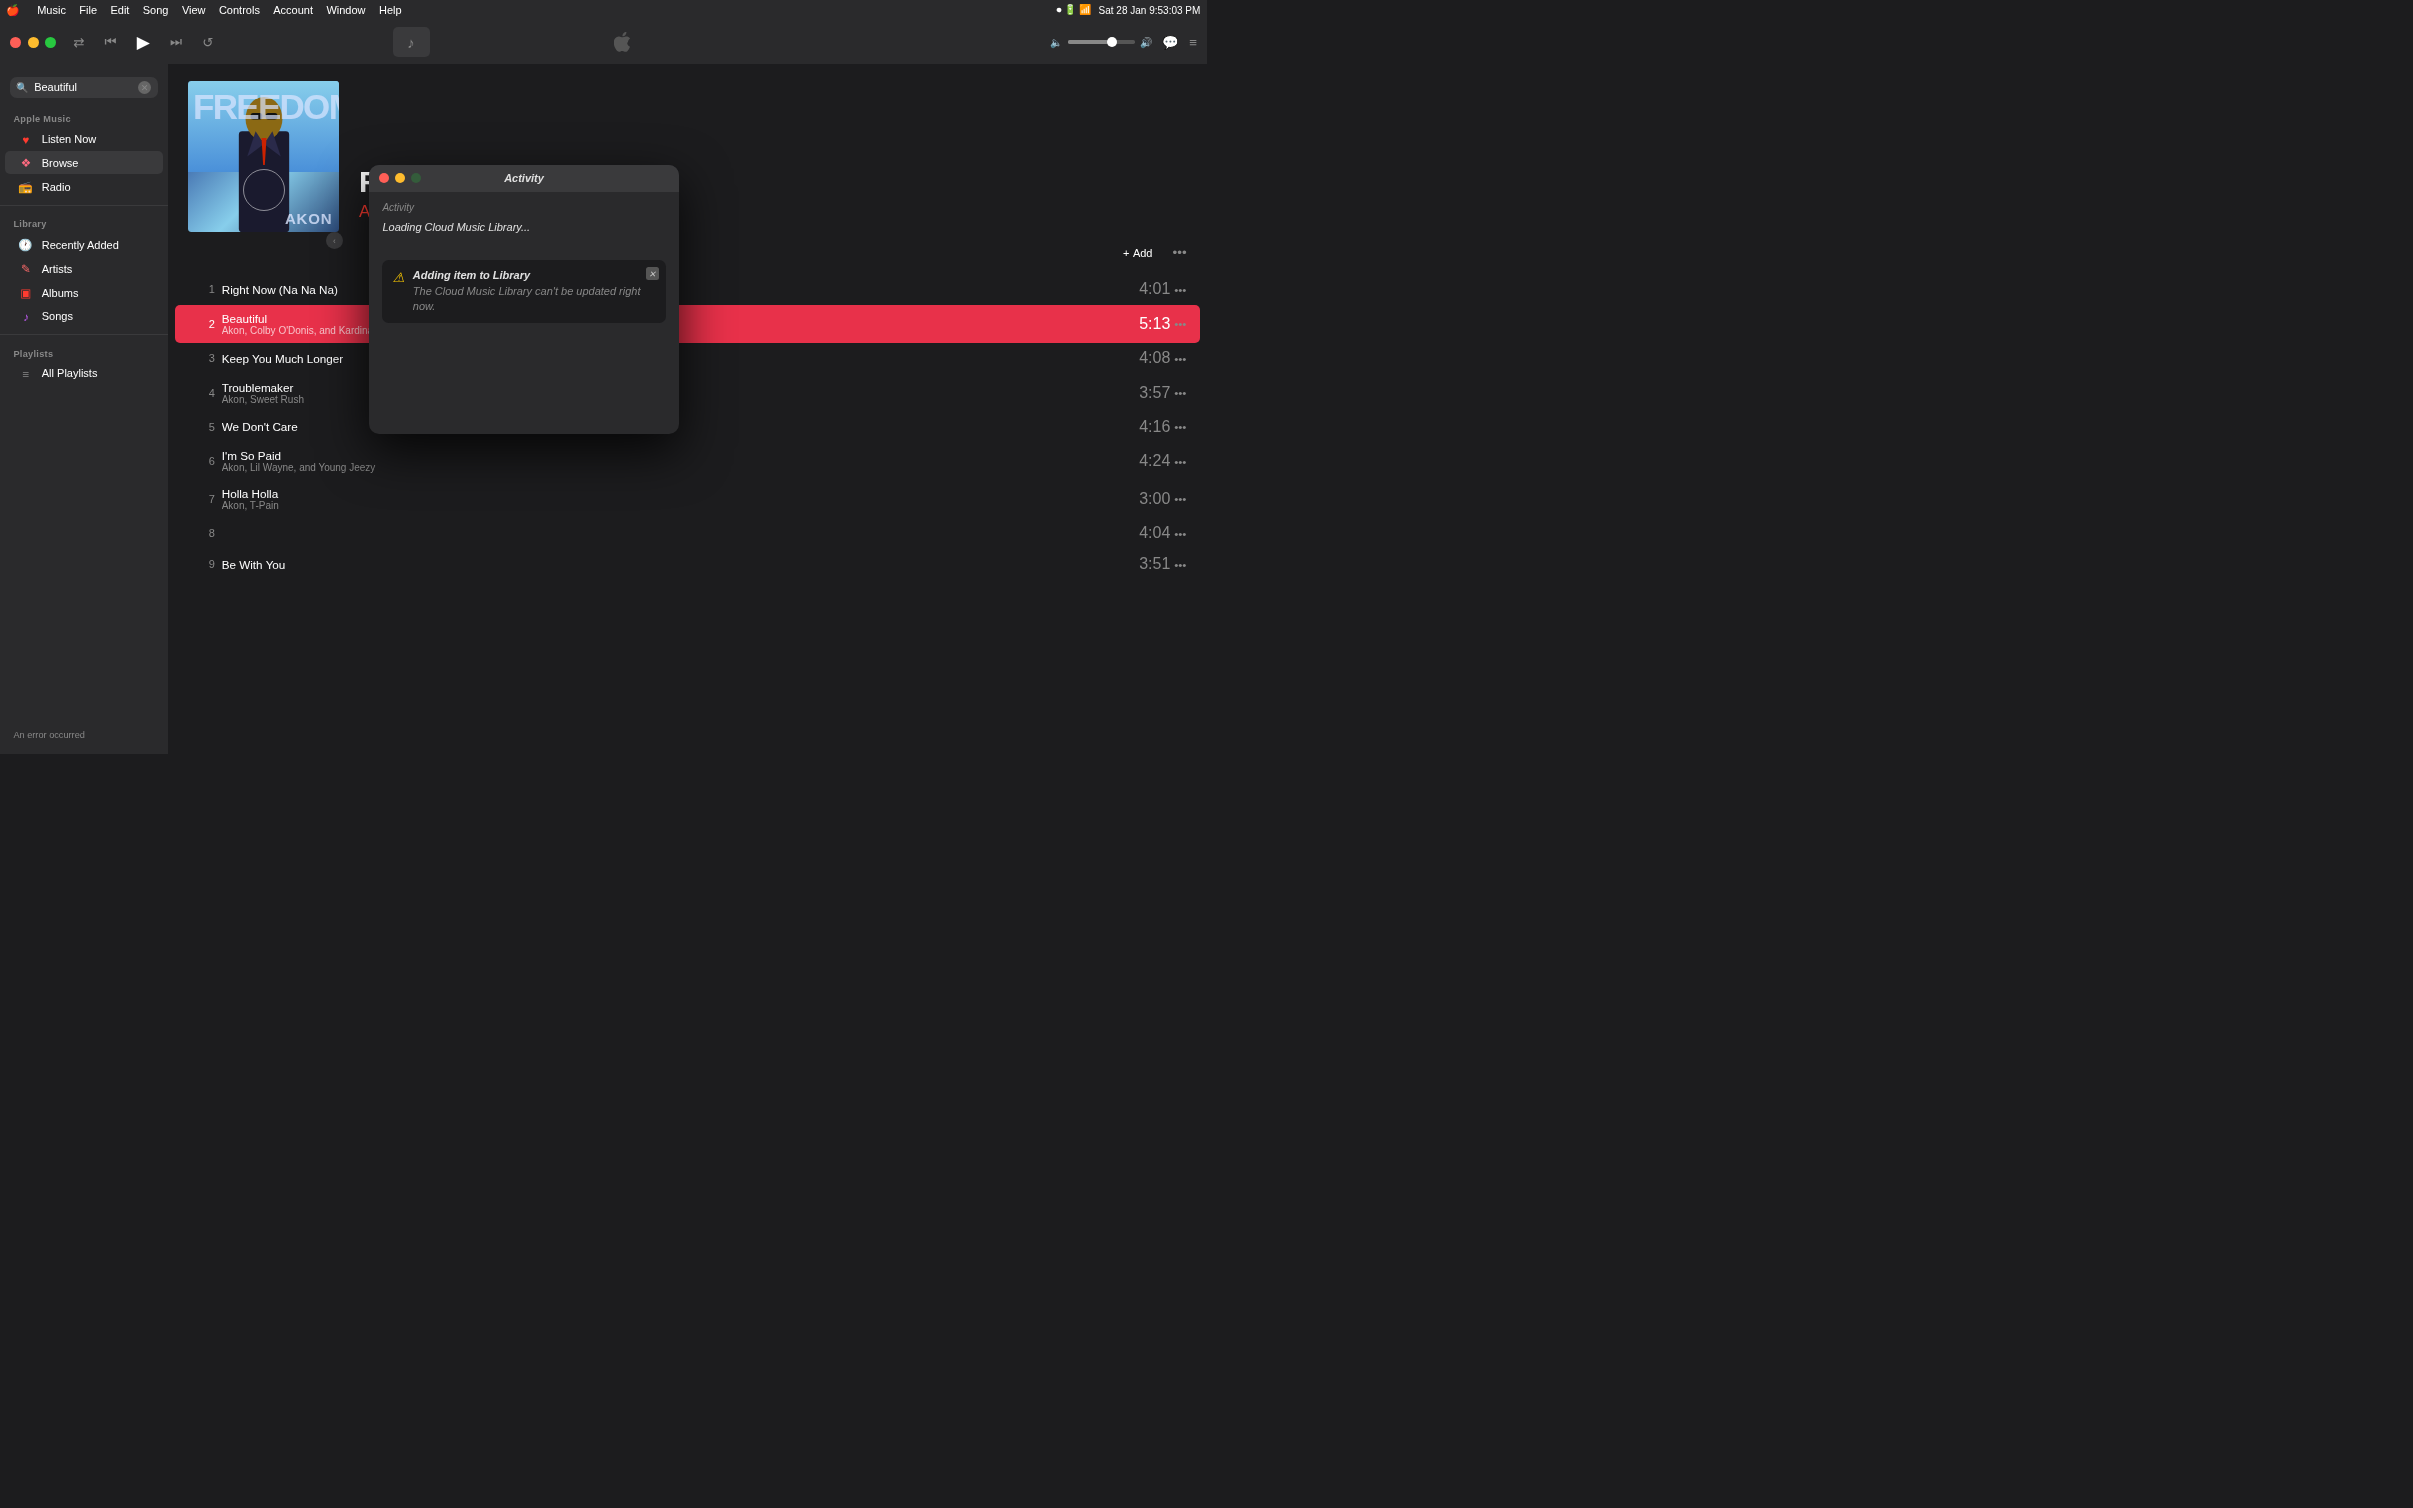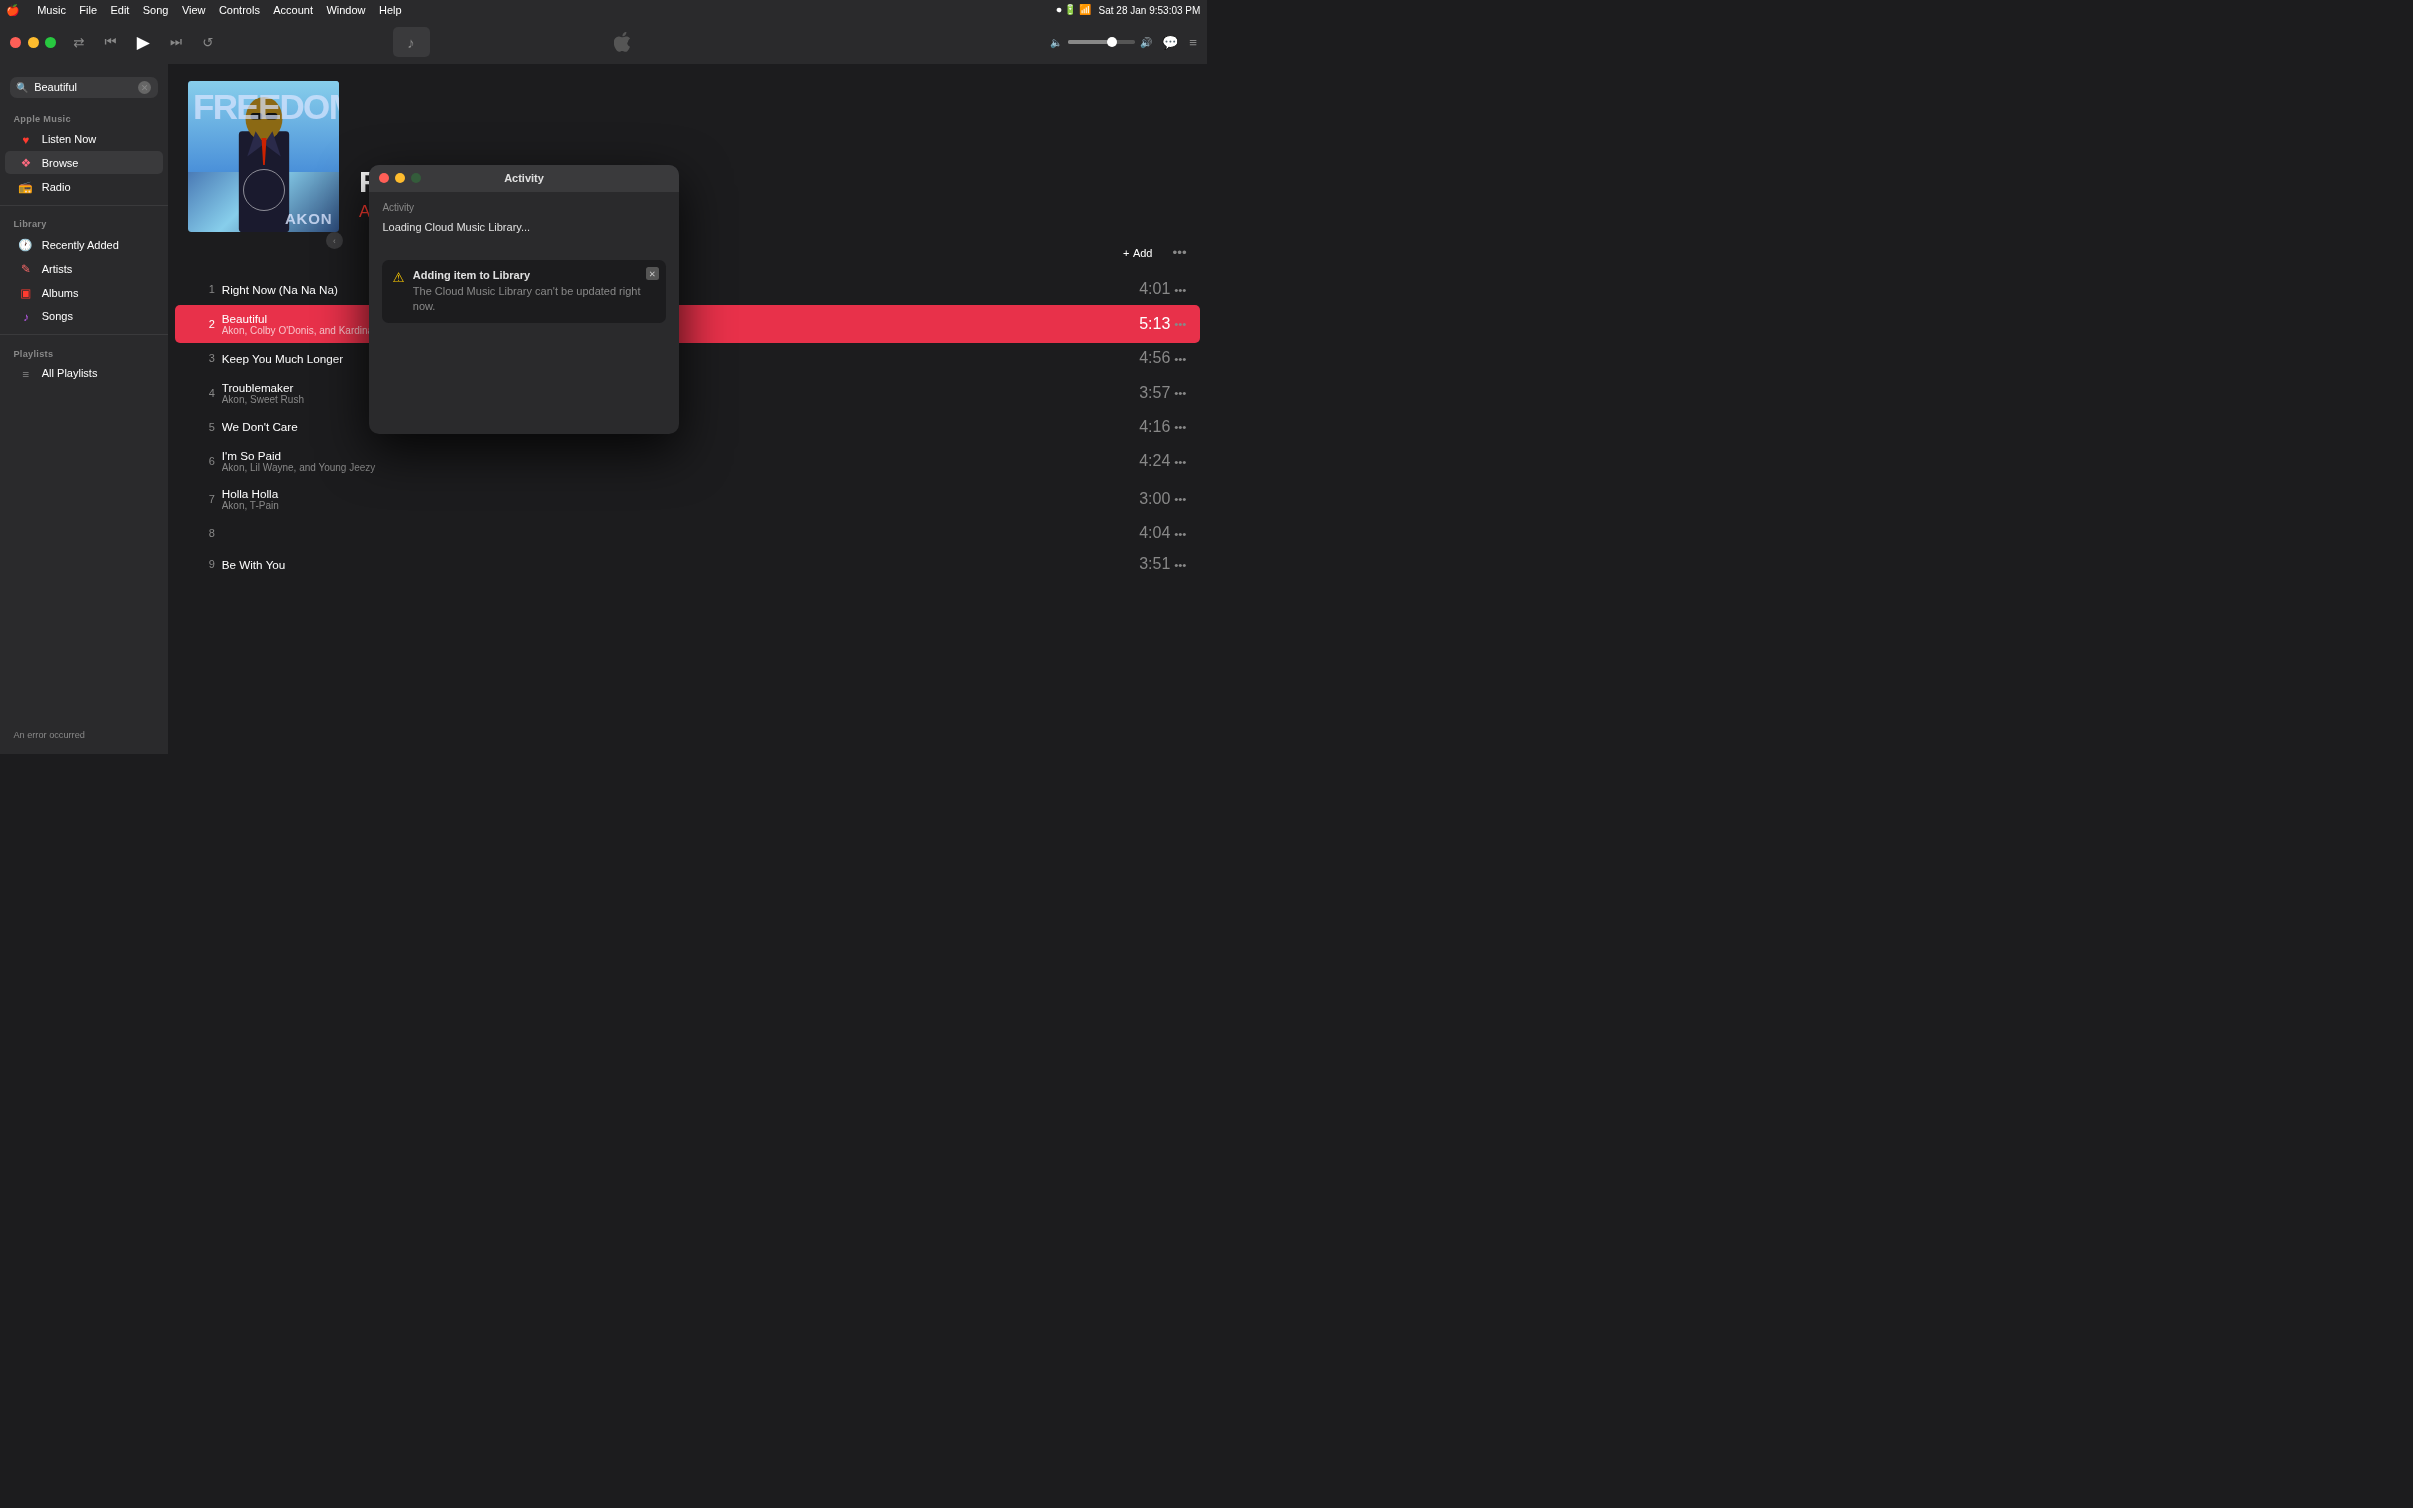--- a/index.html
+++ b/index.html
@@ -424,20 +424,21 @@
     .activity-modal {
       position: absolute;
       top: 101px;
       left: 201px;
       width: 310px;
       background: #2a2a2c;
       border-radius: 10px;
       box-shadow: 0 17px 50px rgba(0,0,0,0.8);
       pointer-events: all;
       overflow: hidden;
+      font-style: italic;
     }
     .modal-title-bar {
       background: #3a3a3c;
       padding: 8.4px 10px;
       display: flex;
       align-items: center;
       position: relative;
     }
     .modal-traffic-lights {
       display: flex;
@@ -737,21 +738,21 @@
           <span class="track-duration">5:13</span>
           <span class="track-more">•••</span>
         </div>
 
         <div class="track-row">
           <span class="track-star"></span>
           <span class="track-num">3</span>
           <div class="track-info">
             <div class="track-title">Keep You Much Longer</div>
           </div>
-          <span class="track-duration">4:56</span>
+          <span class="track-duration">4:08</span>
           <span class="track-more">•••</span>
         </div>
 
         <div class="track-row">
           <span class="track-star"></span>
           <span class="track-num">4</span>
           <div class="track-info">
             <div class="track-title">Troublemaker</div>
             <div class="track-subtitle">Akon, Sweet Rush</div>
           </div>

